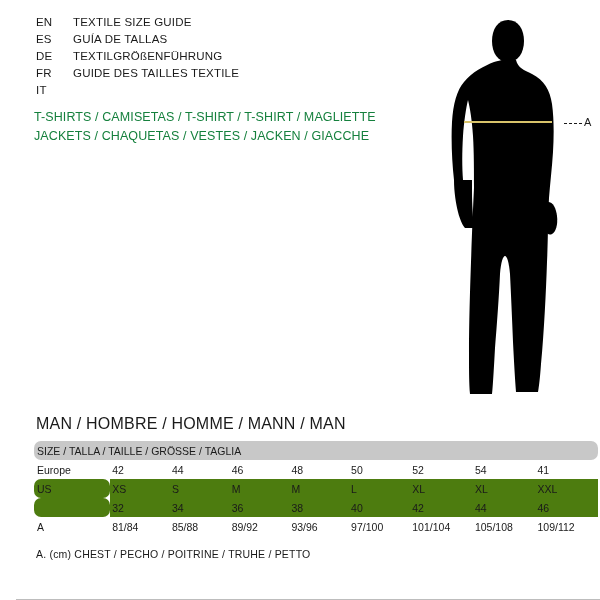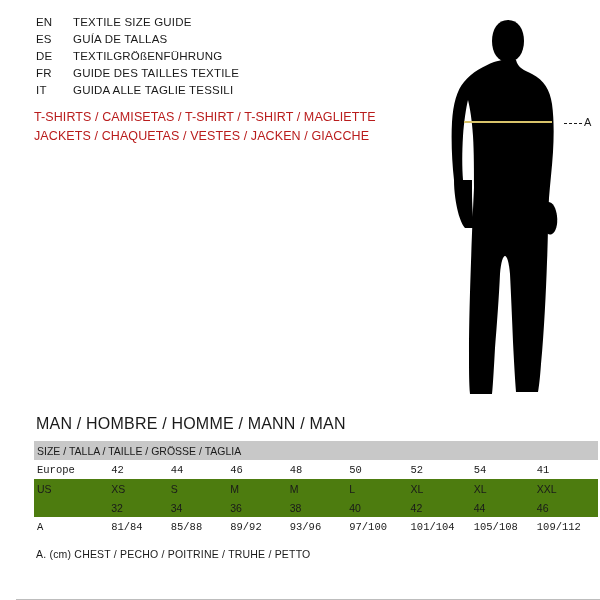--- a/index.html
+++ b/index.html
@@ -50,21 +50,21 @@
   .cat-block {
     position: absolute;
     left: 18px;
     top: 110px;
     width: 360px;
   }
   .cat-line {
     font-size: 12.5px;
     height: 19px;
     letter-spacing: 0.1px;
-    color: #b91c1c;
+    color: #15803d;
     white-space: nowrap;
   }
 
   
   .figure-wrap {
     position: absolute;
     left: 420px;
     top: 12px;
     width: 170px;
     height: 390px;
@@ -115,25 +115,25 @@
     text-align: left;
   }
   .row-head {
     background: #c8c8c8;
   }
   .row-shaded {
     background: #4d7c0f;
   }
   .row-plain {
     background: #ffffff;
-    font-family: Liberation Mono, monospace;
   }
   .col-label {
     width: 86px;
     padding-left: 3px !important;
+    border-radius: 7px;
   }
   .cell {
     width: 68px;
     padding-left: 2px !important;
   }
   .footnote {
     position: absolute;
     left: 20px;
     top: 548px;
     font-size: 10.5px;
@@ -168,21 +168,20 @@
     <div class="lang-row">
       <span class="lang-code">DE</span>
       <span class="lang-text">TEXTILGRÖßENFÜHRUNG</span>
     </div>
     <div class="lang-row">
       <span class="lang-code">FR</span>
       <span class="lang-text">GUIDE DES TAILLES TEXTILE</span>
     </div>
     <div class="lang-row">
       <span class="lang-code">IT</span>
-      <span class="lang-text">GUIDA ALLE TAGLIE TESSILI</span>
     </div>
   </div>
 
   <div class="cat-block">
     <div class="cat-line">T-SHIRTS / CAMISETAS / T-SHIRT / T-SHIRT / MAGLIETTE</div>
     <div class="cat-line">JACKETS / CHAQUETAS / VESTES / JACKEN / GIACCHE</div>
   </div>
 
   <div class="figure-wrap">
     <svg class="figure-svg" width="170" height="390" viewBox="0 0 170 390">

